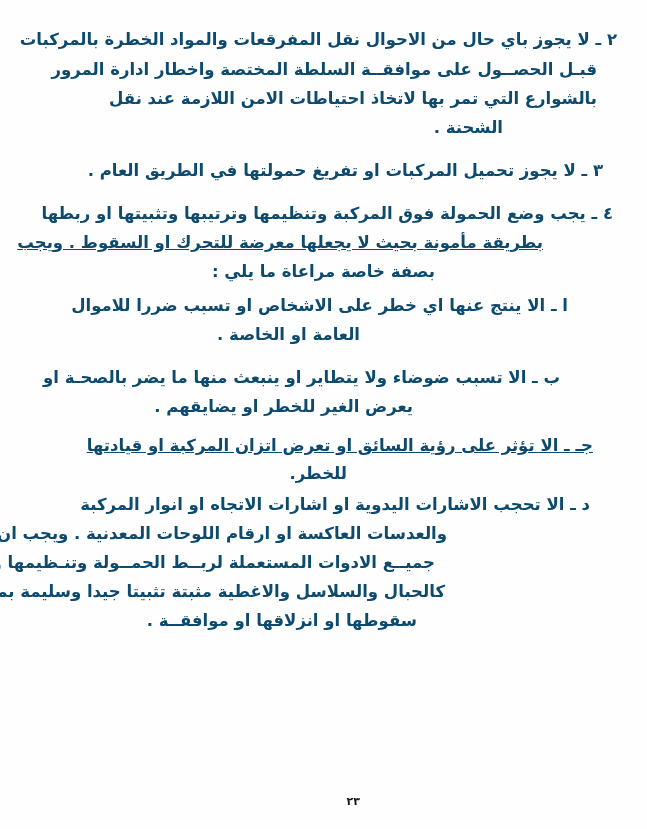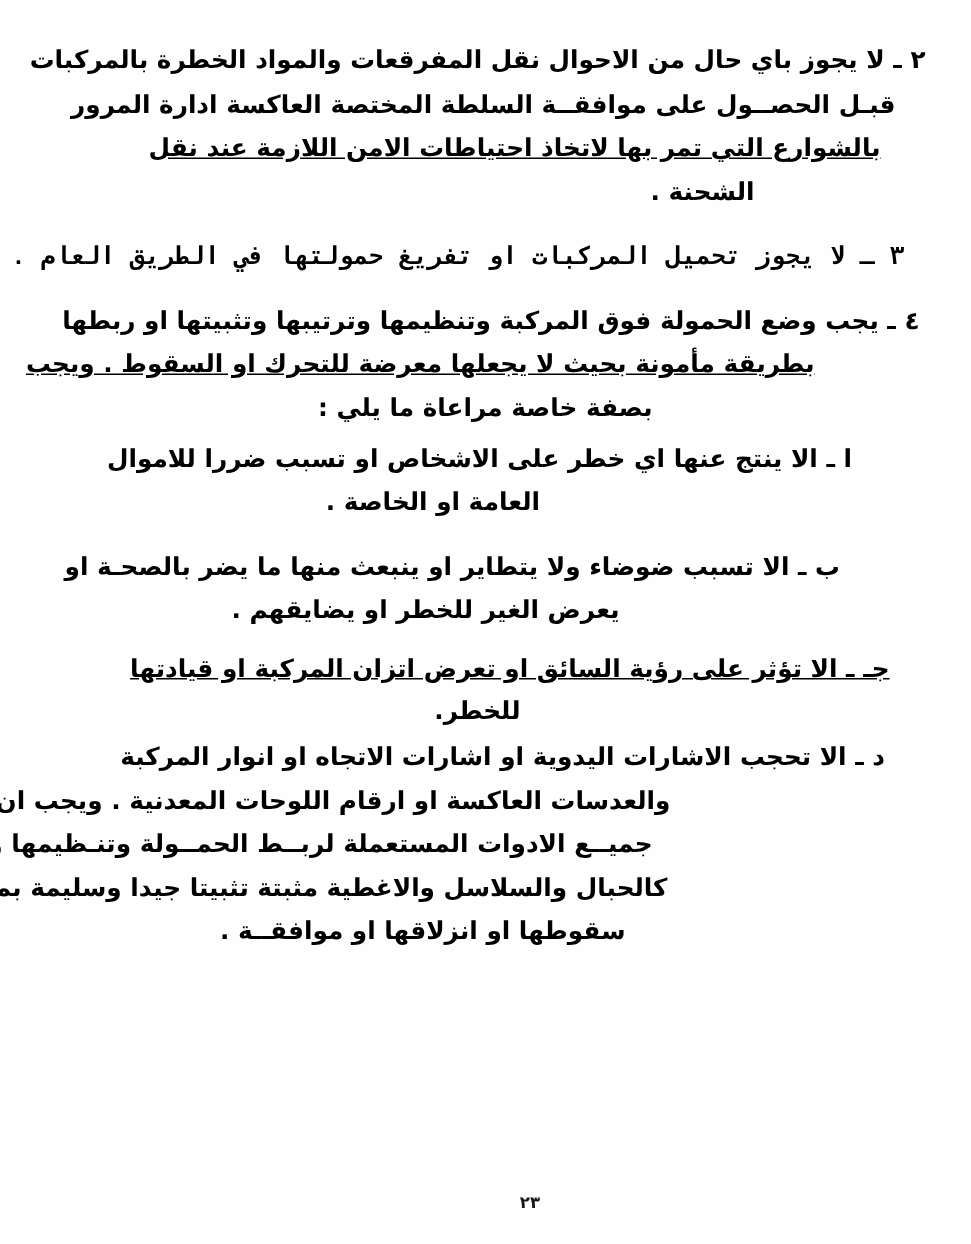--- a/index.html
+++ b/index.html
@@ -15,38 +15,38 @@
     overflow: hidden;
     font-family: "DejaVu Sans", sans-serif;
   }
   .line {
     position: absolute;
     direction: rtl;
     unicode-bidi: embed;
     white-space: nowrap;
     font-size: 16.5px;
     font-weight: 700;
-    color: #000000;
+    color: #0c4a6e;
     letter-spacing: 0px;
     text-align: right;
   }
   .pageno {
     position: absolute;
     direction: rtl;
     font-size: 11px;
     font-weight: 700;
     color: #161616;
   }
   
   .p2-l1 { top: 30px;  right: 30px; }
   .p2-l2 { top: 60px;  right: 50px; }
-  .p2-l3 { top: 89px;  right: 60px; text-decoration: underline; }
+  .p2-l3 { top: 89px;  right: 50px; }
   .p2-l4 { top: 118px; right: 144px; }
   
-  .p3-l1 { top: 161px; right: 44px; font-family: Liberation Mono, monospace; }
+  .p3-l1 { top: 161px; right: 44px; }
   
   .p4-l1 { top: 204px; right: 34px; }
   .p4-l2 { top: 233px; right: 104px; text-decoration: underline; }
   .p4-l3 { top: 262px; right: 212px; }
   
   .pa-l1 { top: 296px; right: 79px; }
   .pa-l2 { top: 325px; right: 287px; }
   
   .pb-l1 { top: 368px; right: 87px; }
   .pb-l2 { top: 397px; right: 234px; }
@@ -62,21 +62,21 @@
   
   .pageno { top: 795px; right: 287px; }
 </style>
 </head>
 <body>
 
 <div class="page">
 
   <div>
     <div class="line p2-l1">٢ ـ لا يجوز باي حال من الاحوال نقل المفرقعات والمواد الخطرة بالمركبات</div>
-    <div class="line p2-l2">قبـل الحصــول على موافقــة السلطة المختصة العاكسة ادارة المرور</div>
+    <div class="line p2-l2">قبـل الحصــول على موافقــة السلطة المختصة واخطار ادارة المرور</div>
     <div class="line p2-l3">بالشوارع التي تمر بها لاتخاذ احتياطات الامن اللازمة عند نقل</div>
     <div class="line p2-l4">الشحنة .</div>
   </div>
 
   <div>
     <div class="line p3-l1">٣ ـ لا يجوز تحميل المركبات او تفريغ حمولتها في الطريق العام .</div>
   </div>
 
   <div>
     <div class="line p4-l1">٤ ـ يجب وضع الحمولة فوق المركبة وتنظيمها وترتيبها وتثبيتها او ربطها</div>

